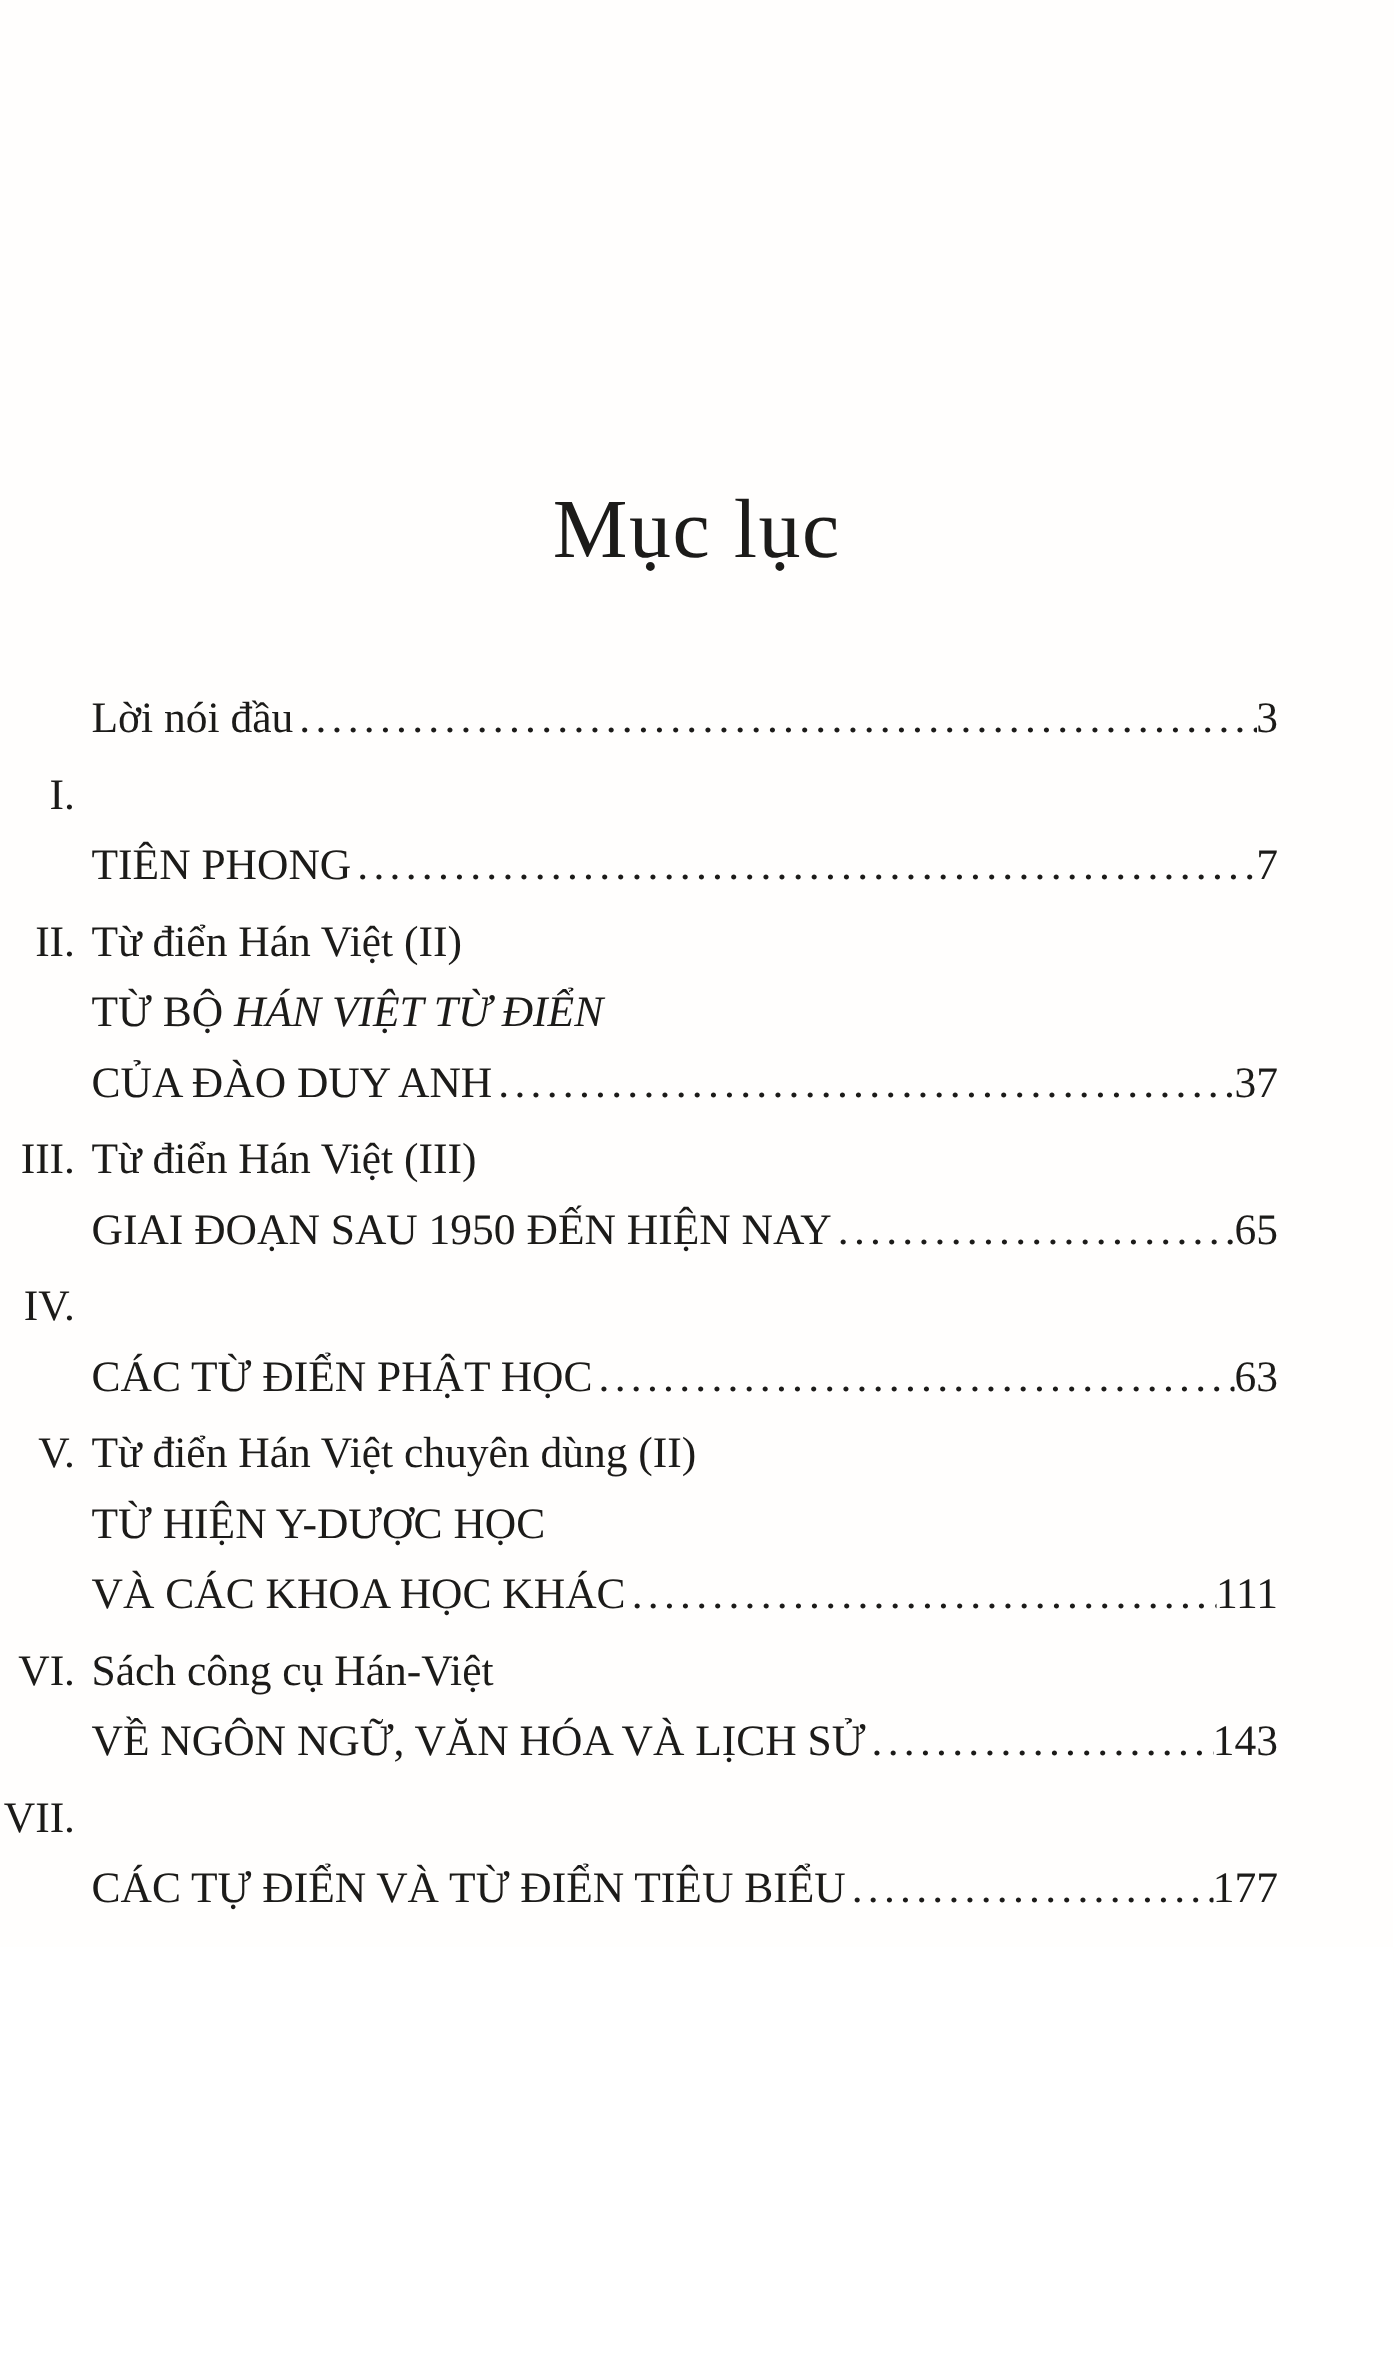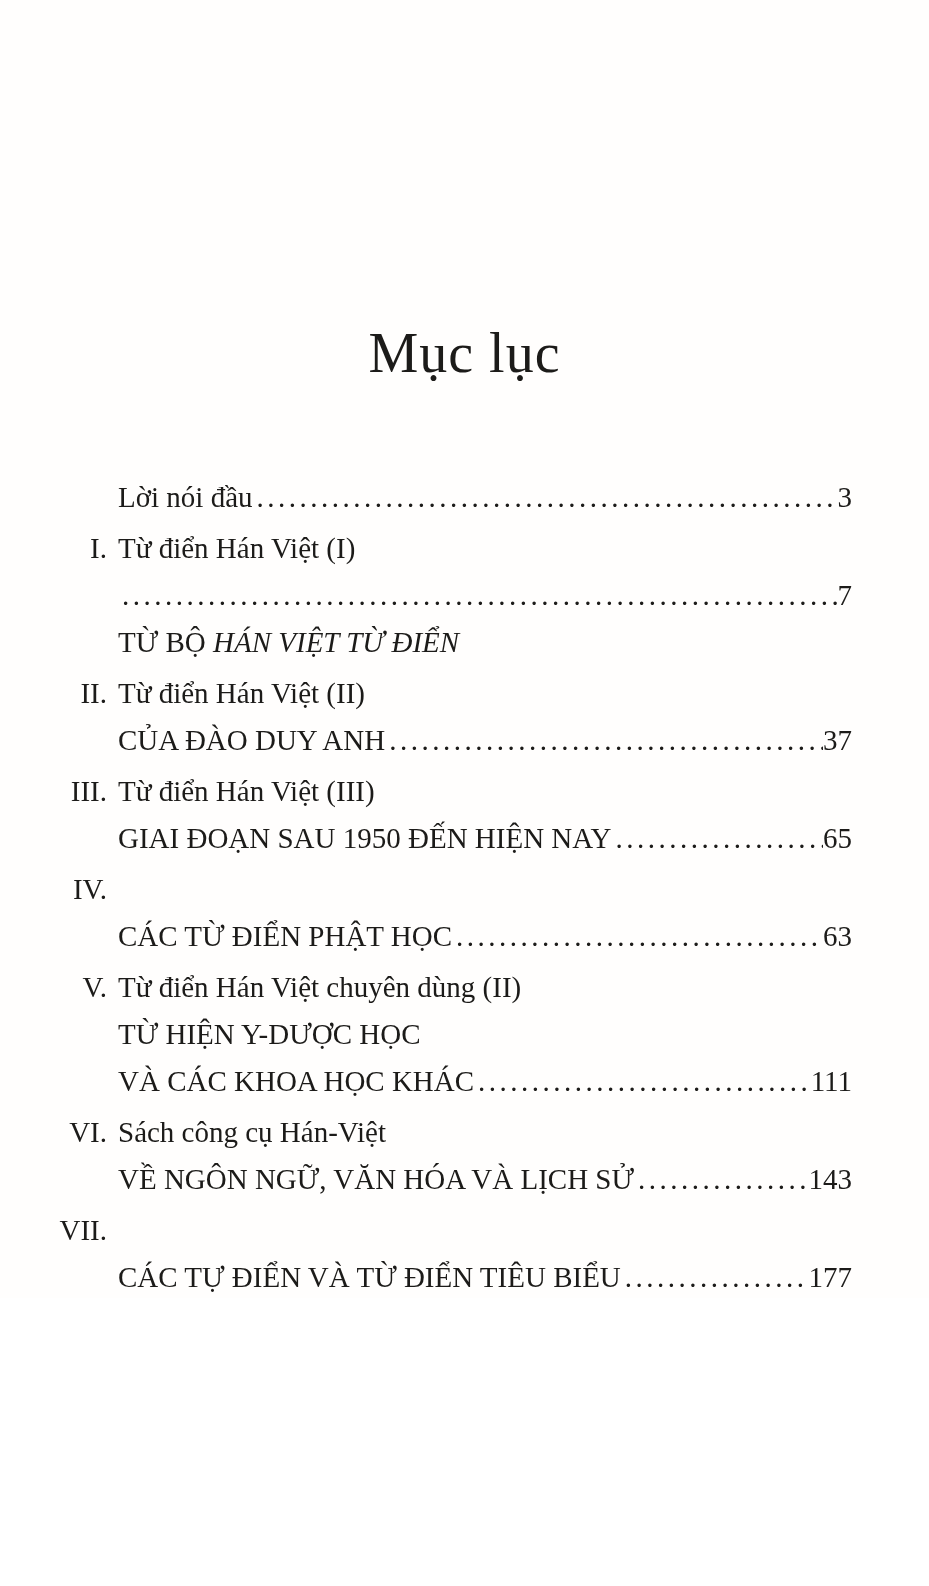--- a/index.html
+++ b/index.html
@@ -18,22 +18,21 @@
   }
   .page-title {
     margin-top: 318px;
     text-align: center;
     font-size: 56px;
     line-height: 70px;
     font-weight: 400;
     letter-spacing: 1px;
   }
   .toc {
-    margin-top: 86px;
-    padding-left: 57px;
+    margin-top: 68px;
     padding-right: 77px;
   }
   .toc-row {
     display: flex;
     align-items: baseline;
     font-size: 29px;
     line-height: 47px;
     white-space: nowrap;
   }
   .toc-row.group-start {
@@ -84,34 +83,34 @@
 
   <div class="toc">
       <div class="toc-row">
         <span class="numeral"></span>
         <span class="toc-text"><span>Lời nói đầu</span></span>
         <span class="dots">........................................................................................................................................................................................................</span>
         <span class="pagenum">3</span>
       </div>
       <div class="toc-row group-start">
         <span class="numeral">I.</span>
-        <span class="toc-text"><span>Từ điển Hán Việt (I)</span></span>
       </div>
       <div class="toc-row">
         <span class="numeral"></span>
+        <span class="toc-text"><span>TIÊN PHONG</span></span>
         <span class="dots">........................................................................................................................................................................................................</span>
         <span class="pagenum">7</span>
+      </div>
+      <div class="toc-row group-start">
+        <span class="numeral">II.</span>
+        <span class="toc-text"><span>Từ điển Hán Việt (II)</span></span>
       </div>
       <div class="toc-row">
         <span class="numeral"></span>
         <span class="toc-text"><span>TỪ BỘ </span><span class="italic">HÁN VIỆT TỪ ĐIỂN</span></span>
-      </div>
-      <div class="toc-row group-start">
-        <span class="numeral">II.</span>
-        <span class="toc-text"><span>Từ điển Hán Việt (II)</span></span>
       </div>
       <div class="toc-row">
         <span class="numeral"></span>
         <span class="toc-text"><span>CỦA ĐÀO DUY ANH</span></span>
         <span class="dots">........................................................................................................................................................................................................</span>
         <span class="pagenum">37</span>
       </div>
       <div class="toc-row group-start">
         <span class="numeral">III.</span>
         <span class="toc-text"><span>Từ điển Hán Việt (III)</span></span>

